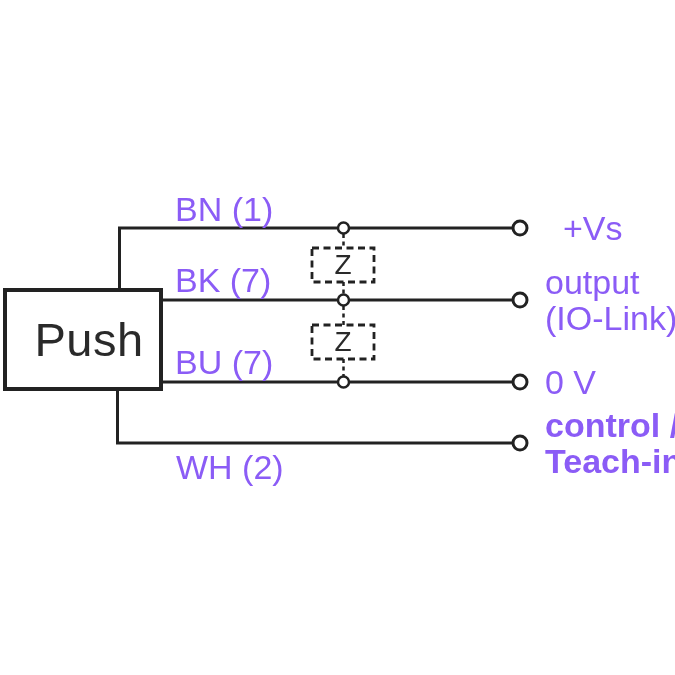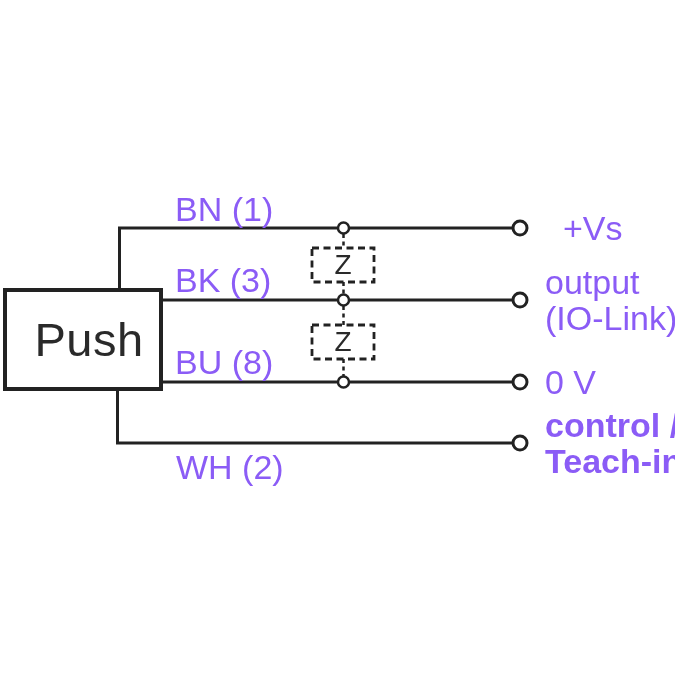--- a/index.html
+++ b/index.html
@@ -101,22 +101,22 @@
     <circle cx="520" cy="300" r="7" fill="#ffffff" stroke="#222222" stroke-width="3"></circle>
     <circle cx="520" cy="382" r="7" fill="#ffffff" stroke="#222222" stroke-width="3"></circle>
     <circle cx="520" cy="443" r="7" fill="#ffffff" stroke="#222222" stroke-width="3"></circle>
   </svg>
 
   <div class="device-box">
     <span>Push</span>
   </div>
 
   <div class="lbl lbl-bn">BN (1)</div>
-  <div class="lbl lbl-bk">BK (3)</div>
-  <div class="lbl lbl-bu">BU (8)</div>
+  <div class="lbl lbl-bk">BK (7)</div>
+  <div class="lbl lbl-bu">BU (7)</div>
   <div class="lbl lbl-wh">WH (2)</div>
 
   <div class="zener-label zener-label-1">Z</div>
   <div class="zener-label zener-label-2">Z</div>
 
   <div class="lbl term-vs">
     <div>+Vs</div>
   </div>
   <div class="lbl term-output">
     <div>output</div>

